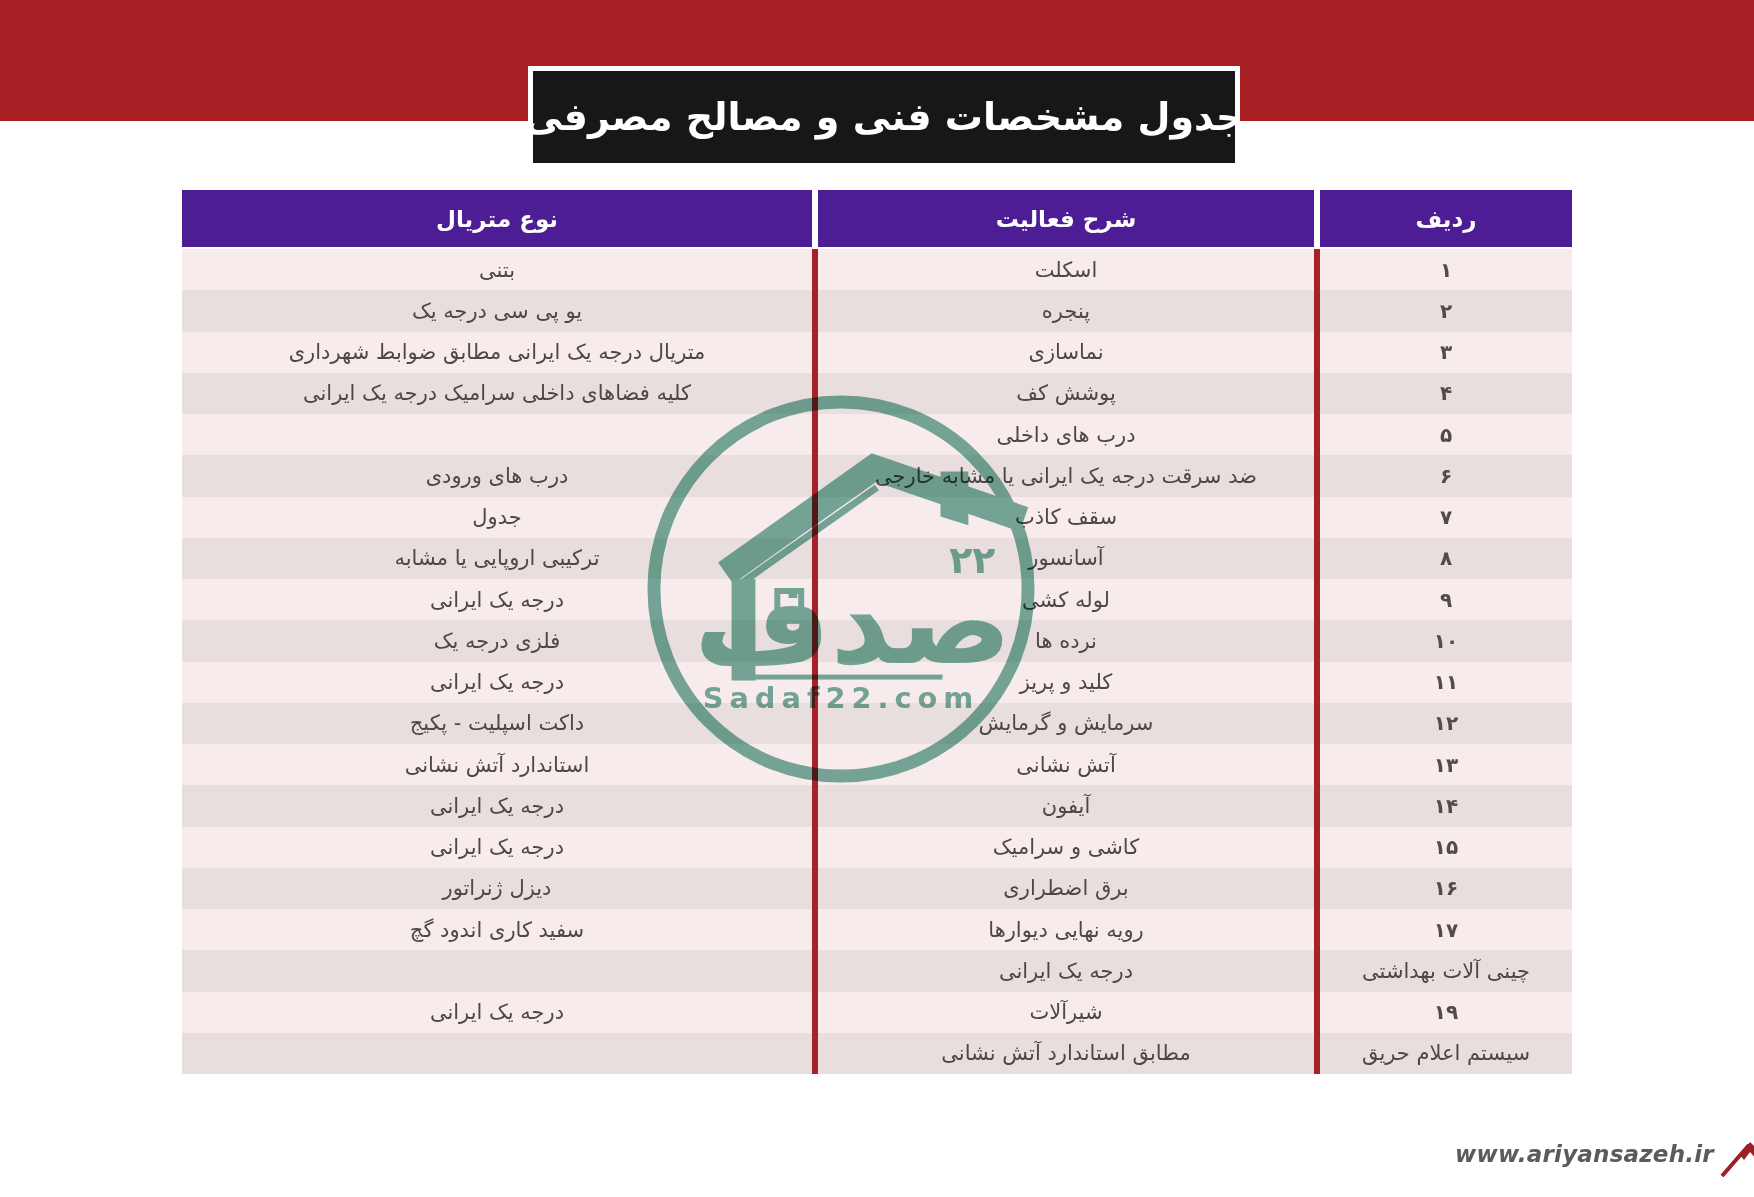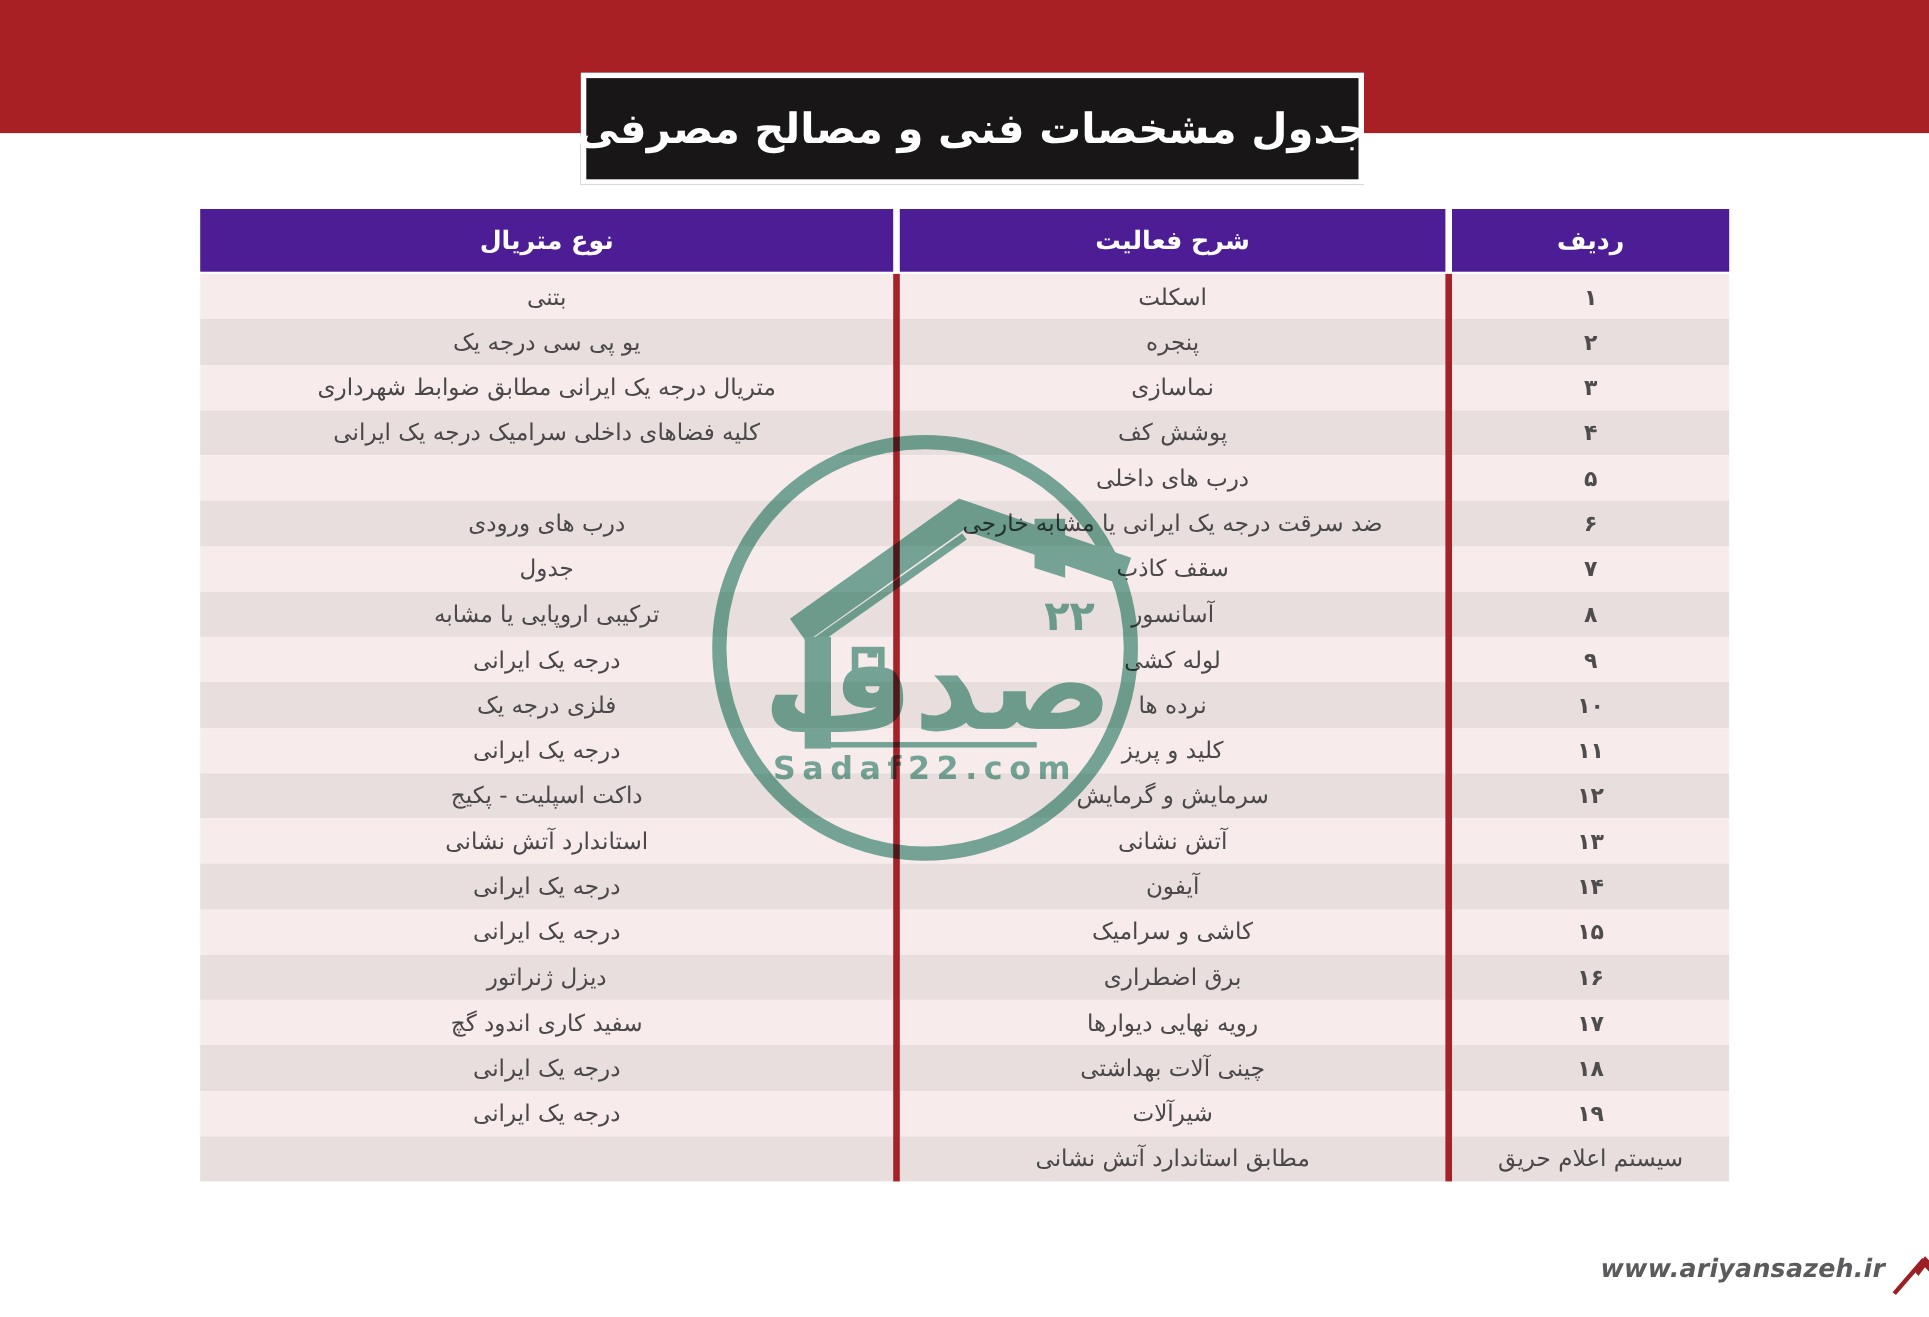--- a/index.html
+++ b/index.html
@@ -168,21 +168,20 @@
     <div class="td material">دیزل ژنراتور</div>
   </div>
 
   <div class="tr">
     <div class="td radif">۱۷</div>
     <div class="td activity">رویه نهایی دیوارها</div>
     <div class="td material">سفید کاری اندود گچ</div>
   </div>
 
   <div class="tr">
-    <div class="td radif">۱۸</div>
     <div class="td activity">چینی آلات بهداشتی</div>
     <div class="td material">درجه یک ایرانی</div>
   </div>
 
   <div class="tr">
     <div class="td radif">۱۹</div>
     <div class="td activity">شیرآلات</div>
     <div class="td material">درجه یک ایرانی</div>
   </div>
 

